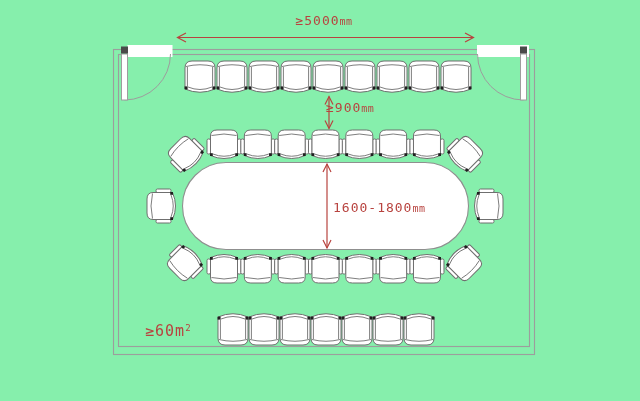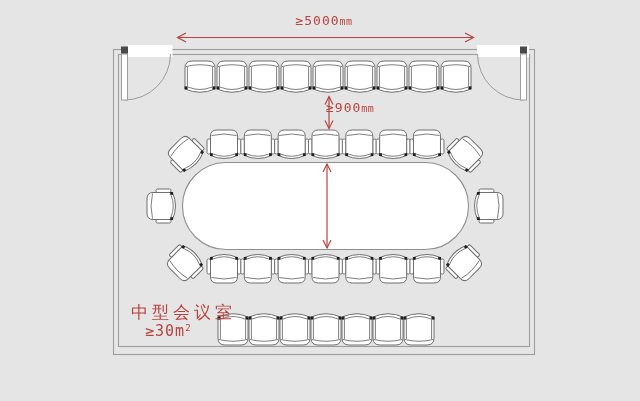--- a/index.html
+++ b/index.html
@@ -1,17 +1,17 @@
 <!DOCTYPE html>
 <html style="--dim: #b8433f; --wall: #9d9d9d; --line: #6f6f6f; --table: #8f8f8f;"><head>
 <meta charset="utf-8">
 <style>
   html,body{margin:0;padding:0;background:#fff;}
   #canvas{
-    position:relative;width:640px;height:401px;background:#e5e5e5;overflow:hidden;
+    position:relative;width:640px;height:401px;background:#86efac;overflow:hidden;
     font-family:"DejaVu Sans Mono", monospace;
   }
   svg{position:absolute;left:0;top:0;}
   
   .wall{fill:none;stroke:var(--wall);stroke-width:1.1;}
   .whiteout{fill:#fff;stroke:none;}
   .door{fill:#fff;stroke:var(--wall);stroke-width:1;}
   .hinge{fill:#4a4a4a;stroke:none;}
   .arc{fill:none;stroke:var(--wall);stroke-width:1;}
   .table{fill:#fff;stroke:var(--table);stroke-width:1.1;}
@@ -391,20 +391,22 @@
   </svg>
 
   <div class="dim-label dim-width">
     <span>≥5000</span><span class="unit">mm</span>
   </div>
 
   <div class="dim-label dim-clearance">
     <span>≥900</span><span class="unit">mm</span>
   </div>
 
-
-  <div class="room-type">中型会议室</div>
+  <div class="dim-label dim-table">
+    <span>1600-1800</span><span class="unit">mm</span>
+  </div>
+
 
   <div class="room-area">
-    <span>≥30m</span><span class="sup">2</span>
+    <span>≥60m</span><span class="sup">2</span>
   </div>
 
 </div>
 
 </body></html>

